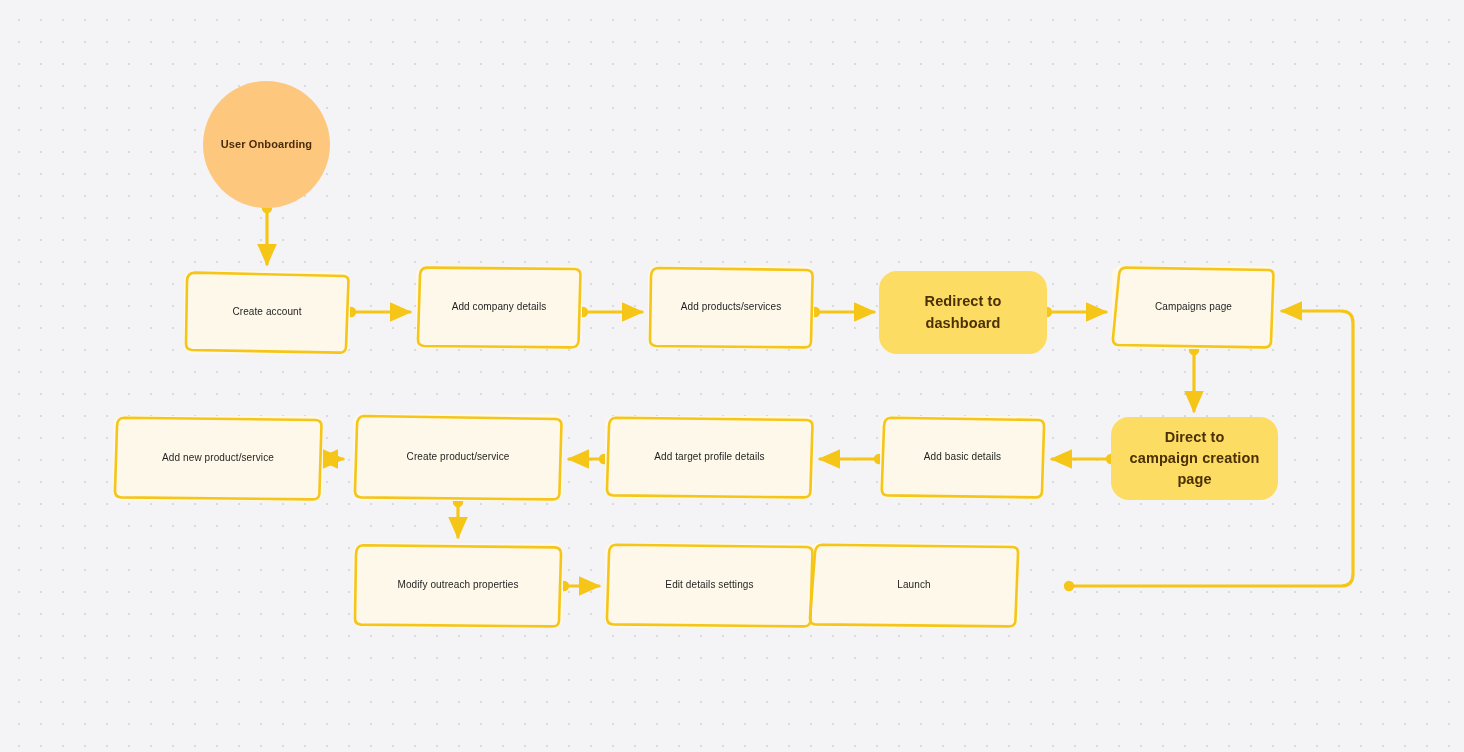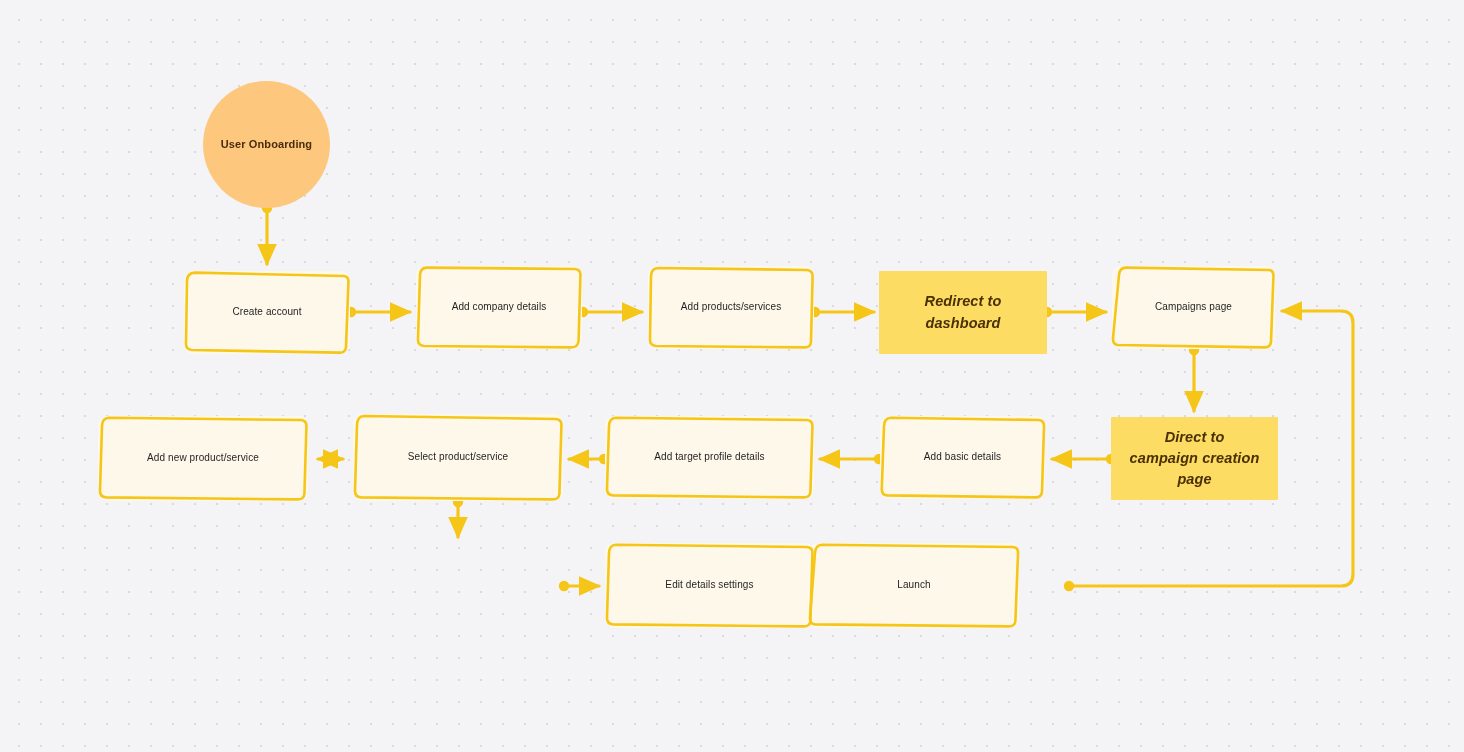--- a/index.html
+++ b/index.html
@@ -71,22 +71,21 @@
   }
   .box-sketch .node-label {
     color: #1f1f1f;
     font-size: 10px;
     font-weight: 400;
   }
 
   
   .box-solid {
     background: #fddc64;
-    border-radius: 1px;
-    font-style: italic;
+    border-radius: 18px;
   }
   .box-solid .node-label {
     color: #4a3003;
     font-size: 14.5px;
     font-weight: 700;
   }
 
   
   .circle {
     border-radius: 50%;
@@ -244,31 +243,38 @@
         <path d="M5 11 Q5.4 3 12 2.8 L203 5 Q209 5.6 208.4 12 L206.4 77 Q206 82.6 199 82.4 L9 80.4 Q2.6 80 3 73.4 Z" fill="none" stroke="#f5c518" stroke-width="2.6" stroke-linejoin="round"></path>
       </svg>
       <span class="node-label">Add target profile details</span>
     </div>
 
     <div class="node box-sketch" style="left:352px; top:413px; width:212px; height:89px;">
       <div class="fill"></div>
       <svg class="sk" viewBox="0 0 212 89" preserveAspectRatio="none">
         <path d="M5 12 Q5.4 3.4 12 3 L204 6 Q210 6.6 209.4 13 L207.4 81 Q207 86.6 200 86.4 L9 84.4 Q2.6 84 3 77.4 Z" fill="none" stroke="#f5c518" stroke-width="2.6" stroke-linejoin="round"></path>
       </svg>
-      <span class="node-label">Select product/service</span>
-    </div>
-
-    <div class="node box-sketch" style="left:97px; top:415px; width:212px; height:87px;">
+      <span class="node-label">Create product/service</span>
+    </div>
+
+    <div class="node box-sketch" style="left:112px; top:415px; width:212px; height:87px;">
       <div class="fill"></div>
       <svg class="sk" viewBox="0 0 212 87" preserveAspectRatio="none">
         <path d="M5 11 Q5.4 3 12 2.8 L204 5 Q210 5.6 209.4 12 L207.4 79 Q207 84.6 200 84.4 L9 82.4 Q2.6 82 3 75.4 Z" fill="none" stroke="#f5c518" stroke-width="2.6" stroke-linejoin="round"></path>
       </svg>
       <span class="node-label">Add new product/service</span>
     </div>
 
+    <div class="node box-sketch" style="left:352px; top:542px; width:212px; height:87px;">
+      <div class="fill"></div>
+      <svg class="sk" viewBox="0 0 212 87" preserveAspectRatio="none">
+        <path d="M4 12 Q4.4 3.6 11 3.2 L203 5.4 Q209.4 6 209 12.4 L207 79 Q206.6 84.6 200 84.4 L9 82.6 Q2.6 82.2 3 75.6 Z" fill="none" stroke="#f5c518" stroke-width="2.6" stroke-linejoin="round"></path>
+      </svg>
+      <span class="node-label">Modify outreach properties</span>
+    </div>
 
     <div class="node box-sketch" style="left:604px; top:542px; width:211px; height:87px;">
       <div class="fill"></div>
       <svg class="sk" viewBox="0 0 211 87" preserveAspectRatio="none">
         <path d="M5 11 Q5.4 3 12 2.8 L203 5 Q209 5.6 208.4 12 L206.4 79 Q206 84.6 199 84.4 L9 82.4 Q2.6 82 3 75.4 Z" fill="none" stroke="#f5c518" stroke-width="2.6" stroke-linejoin="round"></path>
       </svg>
       <span class="node-label">Edit details settings</span>
     </div>
 
     <div class="node box-sketch" style="left:808px; top:542px; width:212px; height:87px;">

